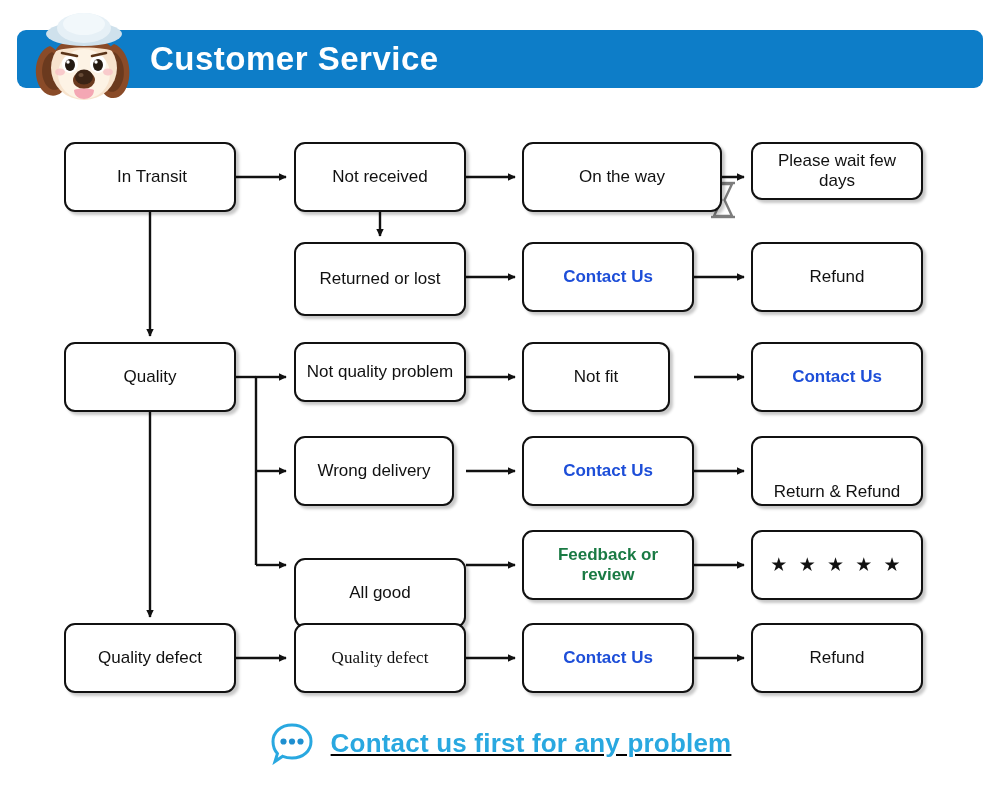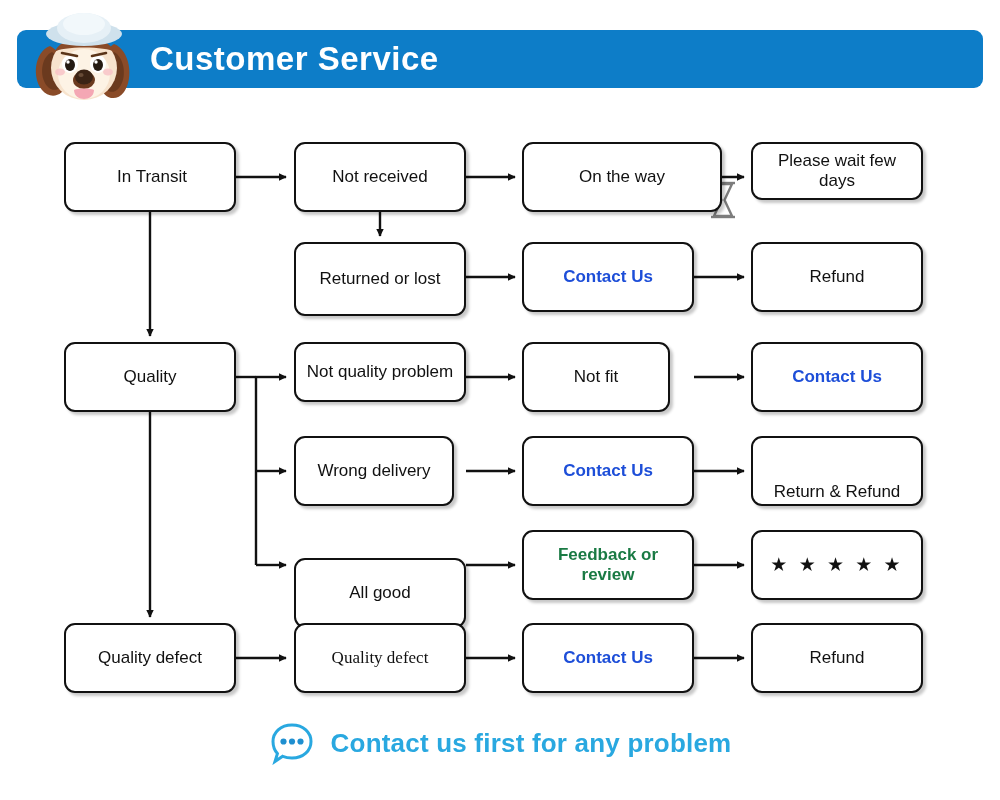--- a/index.html
+++ b/index.html
@@ -46,21 +46,21 @@
 
   
   #wires{position:absolute;left:0;top:0;width:1000px;height:800px;}
 
   
   .hourglass{position:absolute;left:707px;top:180px;width:32px;height:40px;}
 
   
   .footer{
     position:absolute;left:0;top:712px;width:1000px;height:62px;
-    display:flex;align-items:center;justify-content:center;gap:16px;
+    display:flex;align-items:center;justify-content:center;gap:16px;text-decoration:underline;
   }
   .bubble-icon{width:46px;height:44px;flex:0 0 auto;}
   .footer-text{
     color:#29a8e0;font-size:26px;font-weight:bold;letter-spacing:.2px;
   }
 </style>
 </head>
 <body>
 
 <div id="stage">

